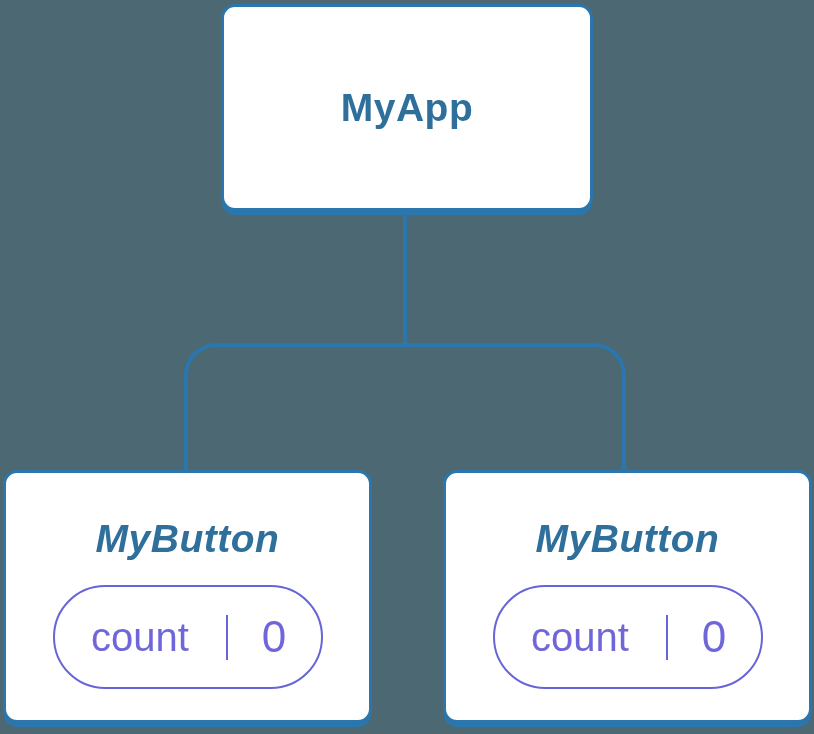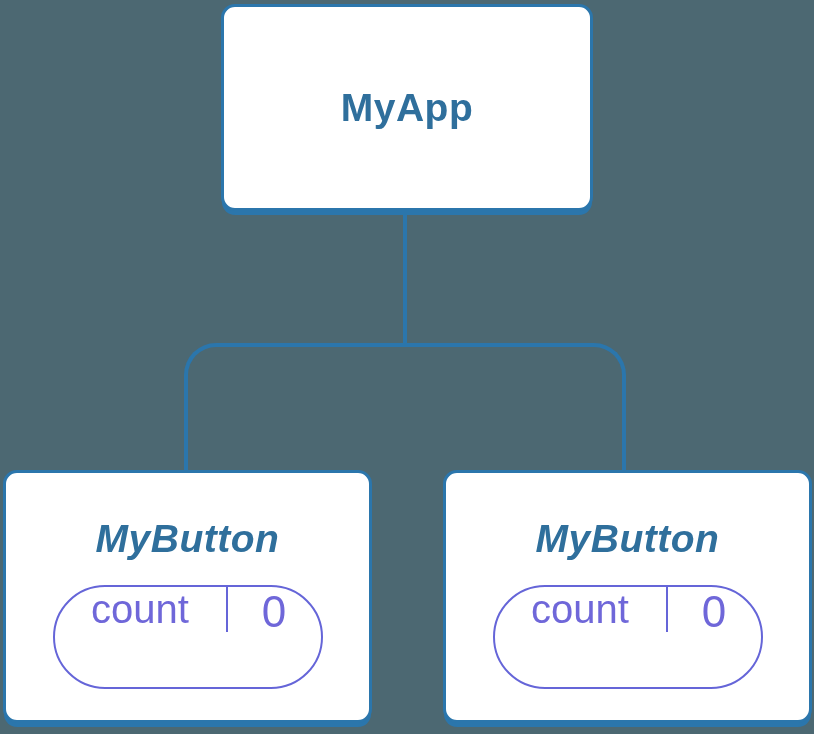--- a/index.html
+++ b/index.html
@@ -62,21 +62,21 @@
     border-radius:32px 32px 0 0;
   }
 
   
   .state-pill{
     width:270px;height:104px;
     margin:22px auto 0 auto;
     border:2px solid var(--state-border);
     border-radius:52px;
     display:flex;
-    align-items:flex-start;
+    align-items:center;
     overflow:hidden;
   }
   .state-key-cell{
     flex:0 0 173px;
     border-right:2px solid var(--state-border);
     display:flex;align-items:center;justify-content:center;
   }
   .state-value-cell{
     flex:1 1 auto;
     display:flex;align-items:center;justify-content:center;

